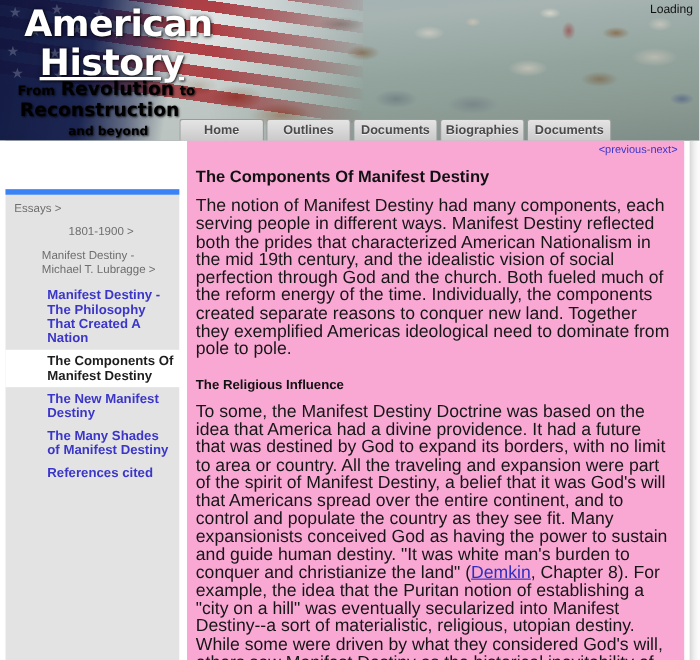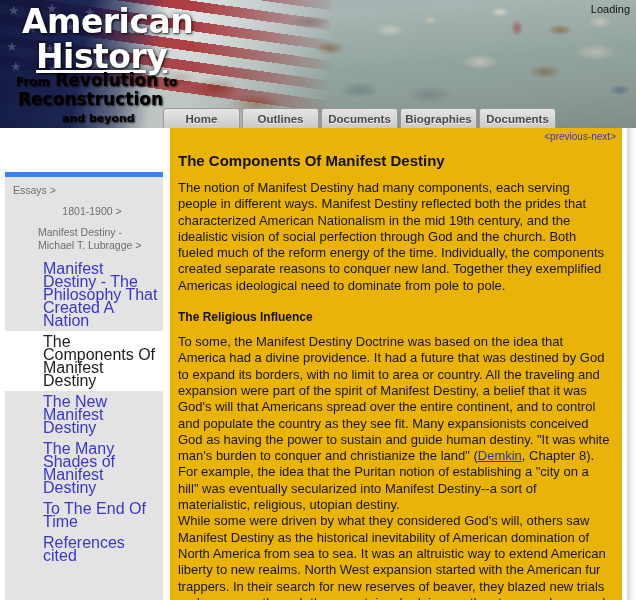--- a/index.html
+++ b/index.html
@@ -193,42 +193,43 @@
     line-height: 13px;
   }
   .crumb { display:block; }
   .crumb.l1 { padding-left: 0px;  margin-bottom: 8px; }
   .crumb.l2 { padding-left: 12px; margin-bottom: 8px; text-align: center; }
   .crumb.l3 { padding-left: 25px; margin-bottom: 6px; }
 
   .side-nav { margin-top: 4px; }
   .side-item {
     display: block;
-    font-size: 16px;
+    font-size: 12px;
     line-height: 13px;
     color: #3b36c8;
     padding: 4px 4px 4px 38px;
     text-decoration: none;
     cursor: pointer;
+    font-weight: bold;
   }
   .side-item.current {
     color: #1d1d1d;
     background: #ffffff;
     margin-right: -2px;
     padding-left: 38px;
   }
 
   
   .article {
     position: absolute;
     left: 170px;
     top: 0;
     width: 452px;
     height: 472px;
-    background: #eab308;
+    background: #f9a8d4;
     overflow: hidden;
   }
   .pager {
     text-align: right;
     font-size: 10px;
     color: #3b36c8;
     padding: 3px 6px 0 0;
     line-height: 12px;
   }
   .pager a { color:#3b36c8; text-decoration: none; cursor: pointer; }
@@ -241,21 +242,21 @@
     line-height: 18px;
   }
   h2.art-sub {
     font-size: 12px;
     font-weight: bold;
     color: #111111;
     margin: 16px 0 9px 8px;
     line-height: 15px;
   }
   p.art-p {
-    font-size: 13px;
+    font-size: 16px;
     line-height: 16.3px;
     color: #161616;
     margin: 0 10px 0 8px;
   }
   .inline-link {
     color: #2f2fbe;
     text-decoration: underline;
     cursor: pointer;
   }
 
@@ -335,21 +336,20 @@
       <div class="crumbs">
         <span class="crumb l1">Essays &gt;</span>
         <span class="crumb l2">1801-1900 &gt;</span>
         <span class="crumb l3">Manifest Destiny - Michael T. Lubragge &gt;</span>
       </div>
       <div class="side-nav">
         <a class="side-item">Manifest Destiny - The Philosophy That Created A Nation</a>
         <a class="side-item current">The Components Of Manifest Destiny</a>
         <a class="side-item">The New Manifest Destiny</a>
         <a class="side-item">The Many Shades of Manifest Destiny</a>
-        <a class="side-item">To The End Of Time</a>
         <a class="side-item">References cited</a>
       </div>
     </div>
 
     <div class="article">
       <div class="pager">
         <a>&lt;previous</a><span class="sep">-</span><a>next&gt;</a>
       </div>
 
       <h1 class="art-title">The Components Of Manifest Destiny</h1>

